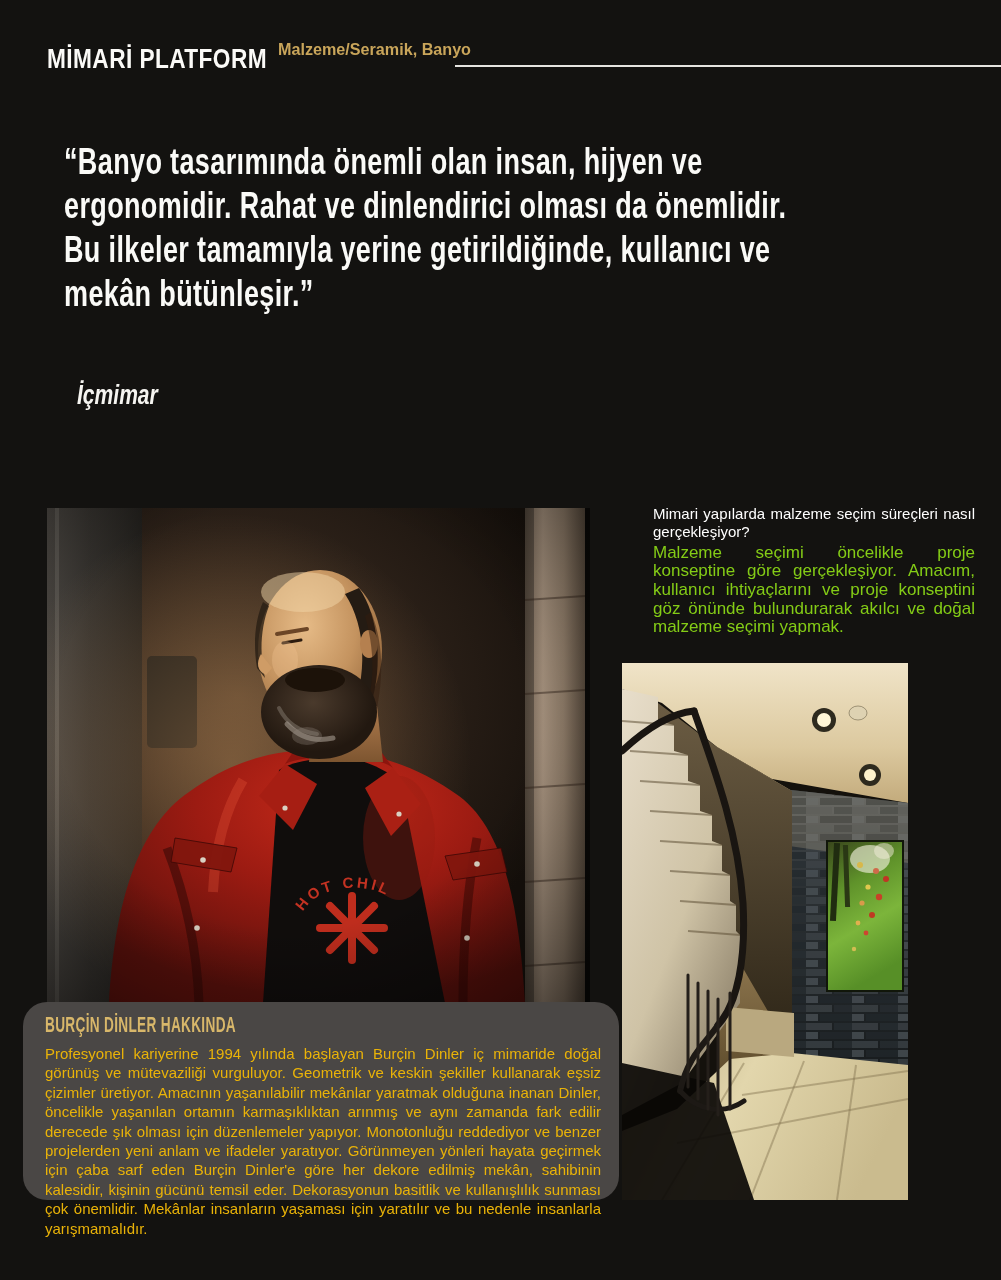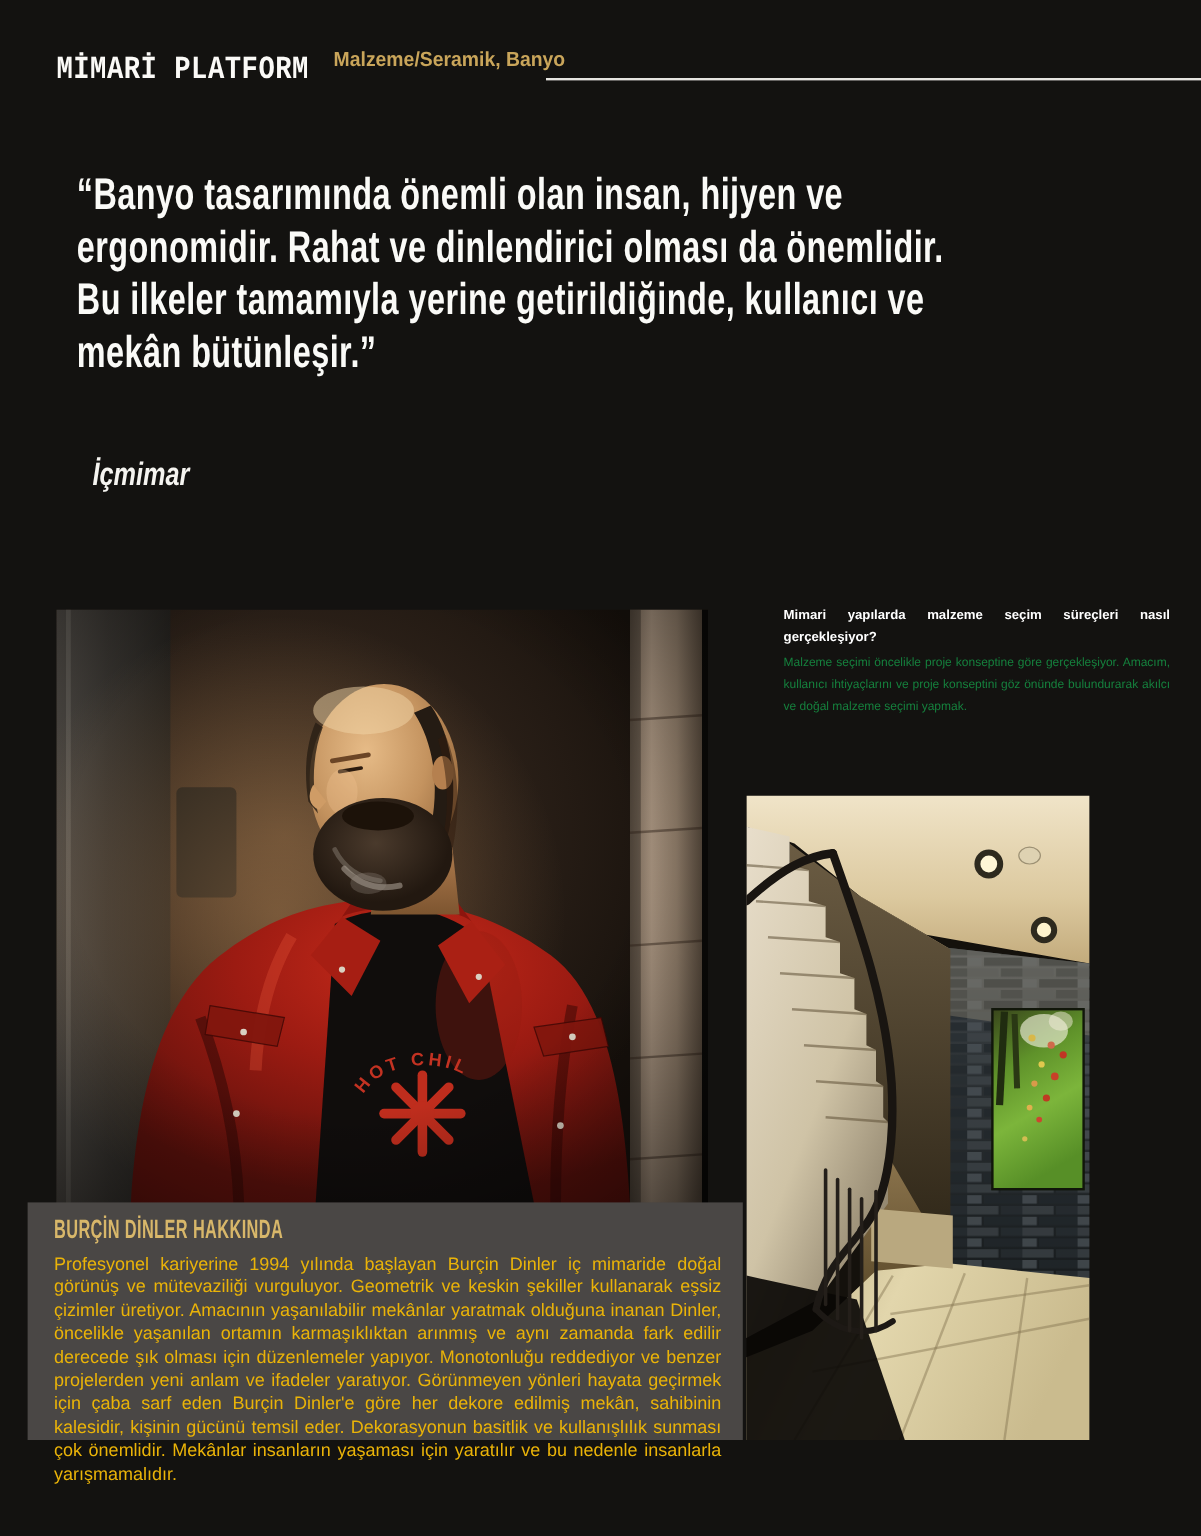--- a/index.html
+++ b/index.html
@@ -6,21 +6,21 @@
   .page{
     position:relative;width:1001px;height:1280px;overflow:hidden;
     background:#131210;
     font-family:"Liberation Sans",sans-serif;
     -webkit-font-smoothing:antialiased;
   }
   .abs{position:absolute;}
   .cond{display:inline-block;transform-origin:0 0;white-space:nowrap;}
 
   
-  .masthead{left:47px;top:44px;font-family:Liberation Mono, monospace;}
+  .masthead{left:47px;top:44px;}
   .masthead-title{font-size:27px;font-weight:bold;color:#fbfaf7;letter-spacing:.5px;transform:scaleX(.84);}
   .masthead-sub{left:278px;top:40px;}
   .masthead-sub span{font-size:17px;font-weight:bold;color:#c9a55a;transform:scaleX(.95);}
   .masthead-rule{left:455px;top:65px;width:546px;height:2px;background:#e5e4e0;}
 
   
   .quote{left:64px;top:140px;}
   .quote-inner{display:block;transform:scaleX(.73);transform-origin:0 0;}
   .quote-line{
     font-size:37px;font-weight:bold;color:#fafaf7;line-height:44px;
@@ -33,26 +33,26 @@
   .name{left:75px;top:420px;}
   .name span{font-size:65px;font-weight:bold;color:#e9cd92;letter-spacing:1px;transform:scaleX(.70);}
 
   
   .portrait{left:47px;top:508px;width:543px;height:495px;}
   .stairs{left:622px;top:663px;width:286px;height:537px;}
   .portrait svg,.stairs svg{display:block;}
 
   
   .qa{left:653px;top:505px;width:322px;}
-  .qa-q{font-size:11px;font-weight:bold;color:#ffffff;line-height:17.8px;text-align:justify;margin:0;}
-  .qa-a{font-size:10px;color:#15803d;line-height:18.7px;text-align:justify;margin:3px 0 0 0;}
+  .qa-q{font-size:15px;font-weight:normal;color:#ffffff;line-height:17.8px;text-align:justify;margin:0;}
+  .qa-a{font-size:17px;color:#84cc16;line-height:18.7px;text-align:justify;margin:3px 0 0 0;}
 
   
   .about{left:23px;top:1002px;width:596px;height:198px;background:#4a4745;box-sizing:border-box;
-         padding:10px 18px 0 22px;}
+         padding:10px 18px 0 22px;border-radius:24px;}
   .about-h span{font-size:22px;font-weight:bold;color:#d8b76a;letter-spacing:.5px;transform:scaleX(.62);}
   .about-b{font-size:15px;color:#eab308;line-height:19.4px;text-align:justify;margin:6px 0 0 0;width:556px;}
 
   
   .folio{left:44px;top:1278px;}
   .folio span{font-size:22px;font-weight:bold;color:#eceae6;transform:scaleX(.78);}
 </style>
 </head>
 <body>
 

